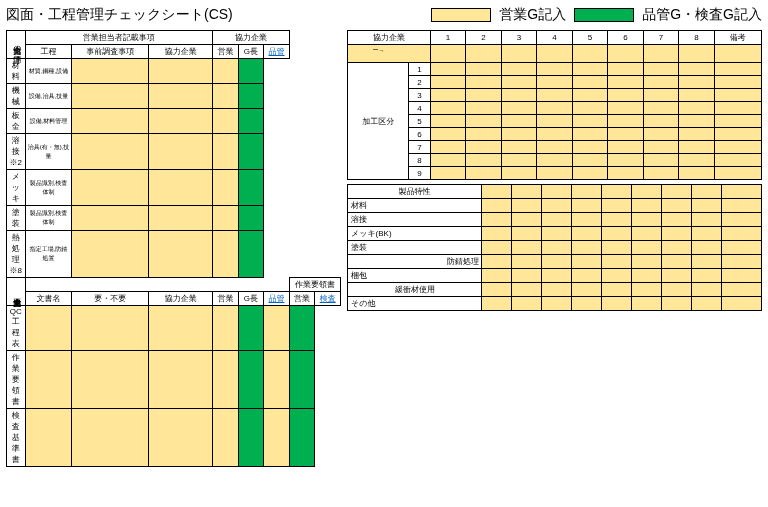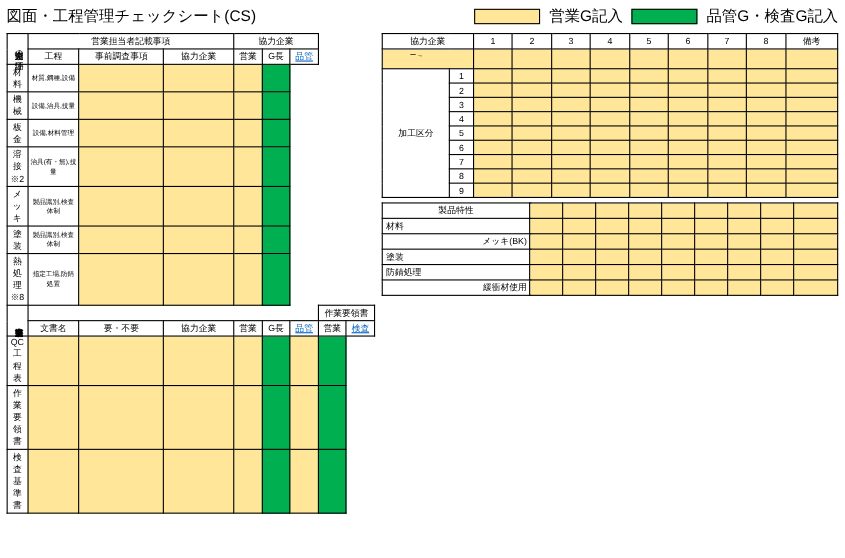--- a/index.html
+++ b/index.html
@@ -337,21 +337,33 @@
             <td class="h-data"></td>
             <td class="h-data"></td>
             <td class="h-data"></td>
             <td class="h-data"></td>
             <td class="h-data"></td>
             <td class="h-data"></td>
             <td class="h-data"></td>
             <td class="h-data"></td>
           </tr>
           <tr>
-            <td colspan="2" style="text-align:right;padding-left:3px">メッキ(BK)</td>
+            <td colspan="2" style="text-align:left;padding-left:3px">溶接</td>
+            <td class="h-data"></td>
+            <td class="h-data"></td>
+            <td class="h-data"></td>
+            <td class="h-data"></td>
+            <td class="h-data"></td>
+            <td class="h-data"></td>
+            <td class="h-data"></td>
+            <td class="h-data"></td>
+            <td class="h-data"></td>
+          </tr>
+          <tr>
+            <td colspan="2" style="text-align:left;padding-left:3px">メッキ(BK)</td>
             <td class="h-data"></td>
             <td class="h-data"></td>
             <td class="h-data"></td>
             <td class="h-data"></td>
             <td class="h-data"></td>
             <td class="h-data"></td>
             <td class="h-data"></td>
             <td class="h-data"></td>
             <td class="h-data"></td>
           </tr>
@@ -361,33 +373,57 @@
             <td class="h-data"></td>
             <td class="h-data"></td>
             <td class="h-data"></td>
             <td class="h-data"></td>
             <td class="h-data"></td>
             <td class="h-data"></td>
             <td class="h-data"></td>
             <td class="h-data"></td>
           </tr>
           <tr>
-            <td colspan="2" style="text-align:left;padding-left:3px">防錆処理</td>
-            <td class="h-data"></td>
-            <td class="h-data"></td>
-            <td class="h-data"></td>
-            <td class="h-data"></td>
-            <td class="h-data"></td>
-            <td class="h-data"></td>
-            <td class="h-data"></td>
-            <td class="h-data"></td>
-            <td class="h-data"></td>
-          </tr>
-          <tr>
-            <td colspan="2" style="text-align:right;padding-left:3px">緩衝材使用</td>
+            <td colspan="2" style="text-align:right;padding-left:3px">防錆処理</td>
+            <td class="h-data"></td>
+            <td class="h-data"></td>
+            <td class="h-data"></td>
+            <td class="h-data"></td>
+            <td class="h-data"></td>
+            <td class="h-data"></td>
+            <td class="h-data"></td>
+            <td class="h-data"></td>
+            <td class="h-data"></td>
+          </tr>
+          <tr>
+            <td colspan="2" style="text-align:left;padding-left:3px">梱包</td>
+            <td class="h-data"></td>
+            <td class="h-data"></td>
+            <td class="h-data"></td>
+            <td class="h-data"></td>
+            <td class="h-data"></td>
+            <td class="h-data"></td>
+            <td class="h-data"></td>
+            <td class="h-data"></td>
+            <td class="h-data"></td>
+          </tr>
+          <tr>
+            <td colspan="2" style="text-align:center;padding-left:3px">緩衝材使用</td>
+            <td class="h-data"></td>
+            <td class="h-data"></td>
+            <td class="h-data"></td>
+            <td class="h-data"></td>
+            <td class="h-data"></td>
+            <td class="h-data"></td>
+            <td class="h-data"></td>
+            <td class="h-data"></td>
+            <td class="h-data"></td>
+          </tr>
+          <tr>
+            <td colspan="2" style="text-align:left;padding-left:3px">その他</td>
             <td class="h-data"></td>
             <td class="h-data"></td>
             <td class="h-data"></td>
             <td class="h-data"></td>
             <td class="h-data"></td>
             <td class="h-data"></td>
             <td class="h-data"></td>
             <td class="h-data"></td>
             <td class="h-data"></td>
           </tr>

